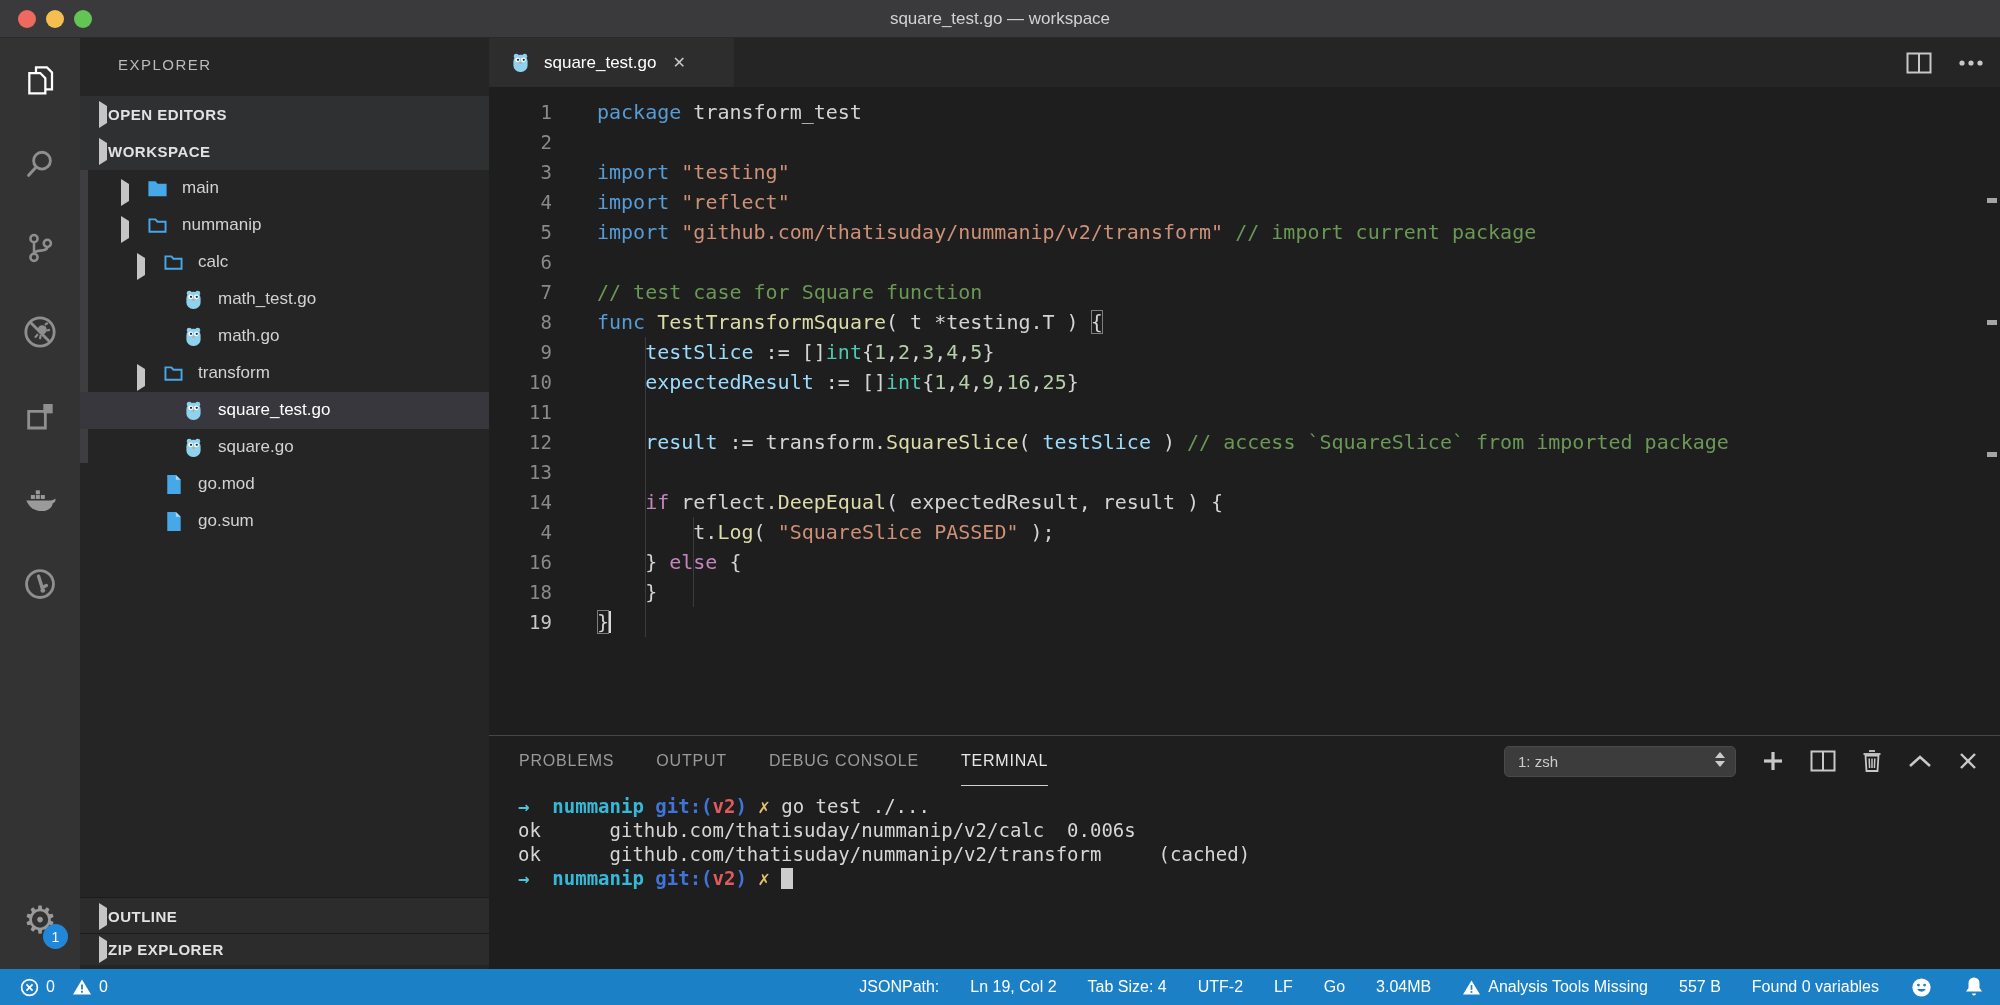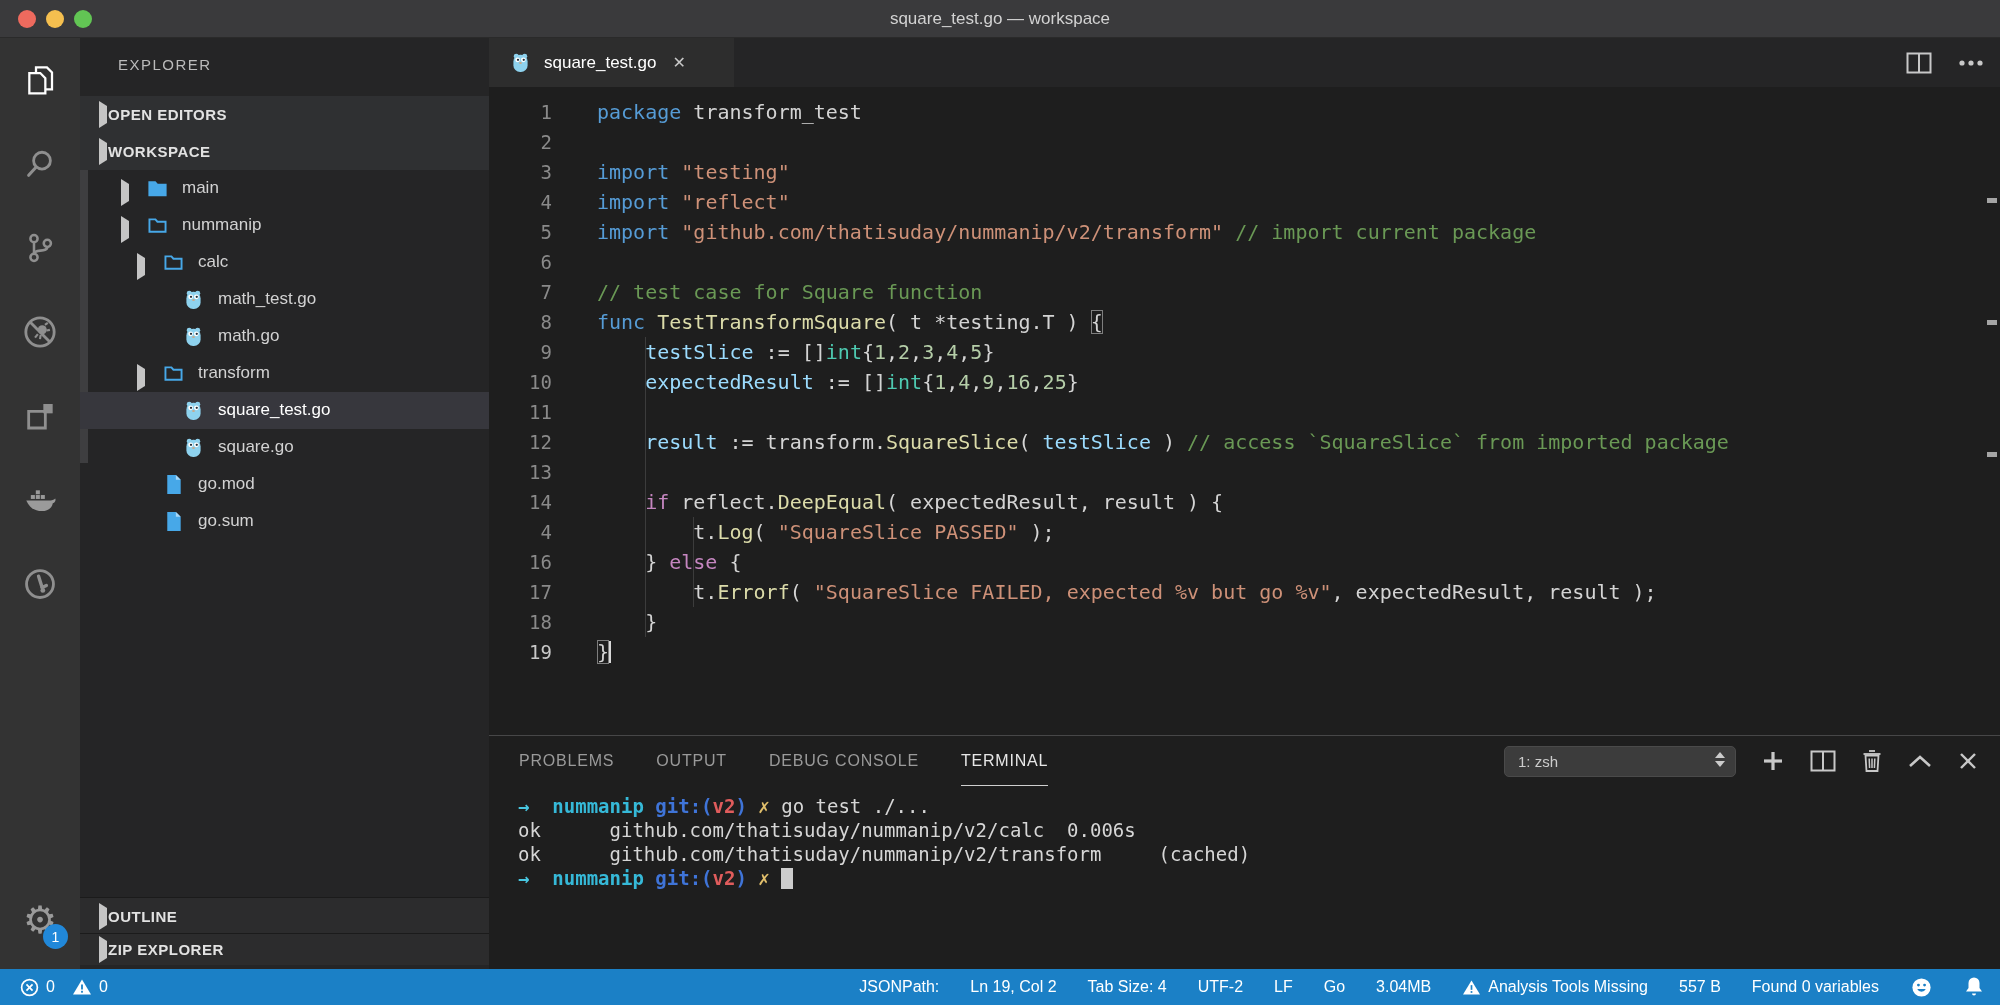--- a/index.html
+++ b/index.html
@@ -405,24 +405,20 @@
         </div>
         <div class="cl">
           <span class="ln">4</span>
           <span class="ct"><span style="color: rgb(212, 212, 212);">        t.</span><span style="color: rgb(220, 220, 170);">Log</span><span style="color: rgb(212, 212, 212);">( </span><span style="color: rgb(206, 145, 120);">"SquareSlice PASSED"</span><span style="color: rgb(212, 212, 212);"> );</span></span>
         </div>
         <div class="cl">
           <span class="ln">16</span>
           <span class="ct"><span style="color: rgb(212, 212, 212);">    } </span><span style="color: rgb(197, 134, 192); margin-top: 48px;">else</span><span style="color: rgb(212, 212, 212);"> {</span></span>
         </div>
         <div class="cl">
-          <span class="ln">17</span>
-          <span class="ct"><span style="color: rgb(212, 212, 212);">        t.</span><span style="color: rgb(220, 220, 170);">Errorf</span><span style="color: rgb(212, 212, 212);">( </span><span style="color: rgb(206, 145, 120);">"SquareSlice FAILED, expected %v but go %v"</span><span style="color: rgb(212, 212, 212);">, expectedResult, result );</span></span>
-        </div>
-        <div class="cl">
           <span class="ln">18</span>
           <span class="ct"><span style="color: rgb(212, 212, 212);">    }</span></span>
         </div>
         <div class="cl">
           <span class="ln cur">19</span>
           <span class="ct"><span class="brkbox" style="color: rgb(212, 212, 212);">}</span><span class="caret"></span></span>
         </div>
       </div>
     <div class="ov-mark" style="top:160px;"></div>
     <div class="ov-mark" style="top:282px;"></div>

